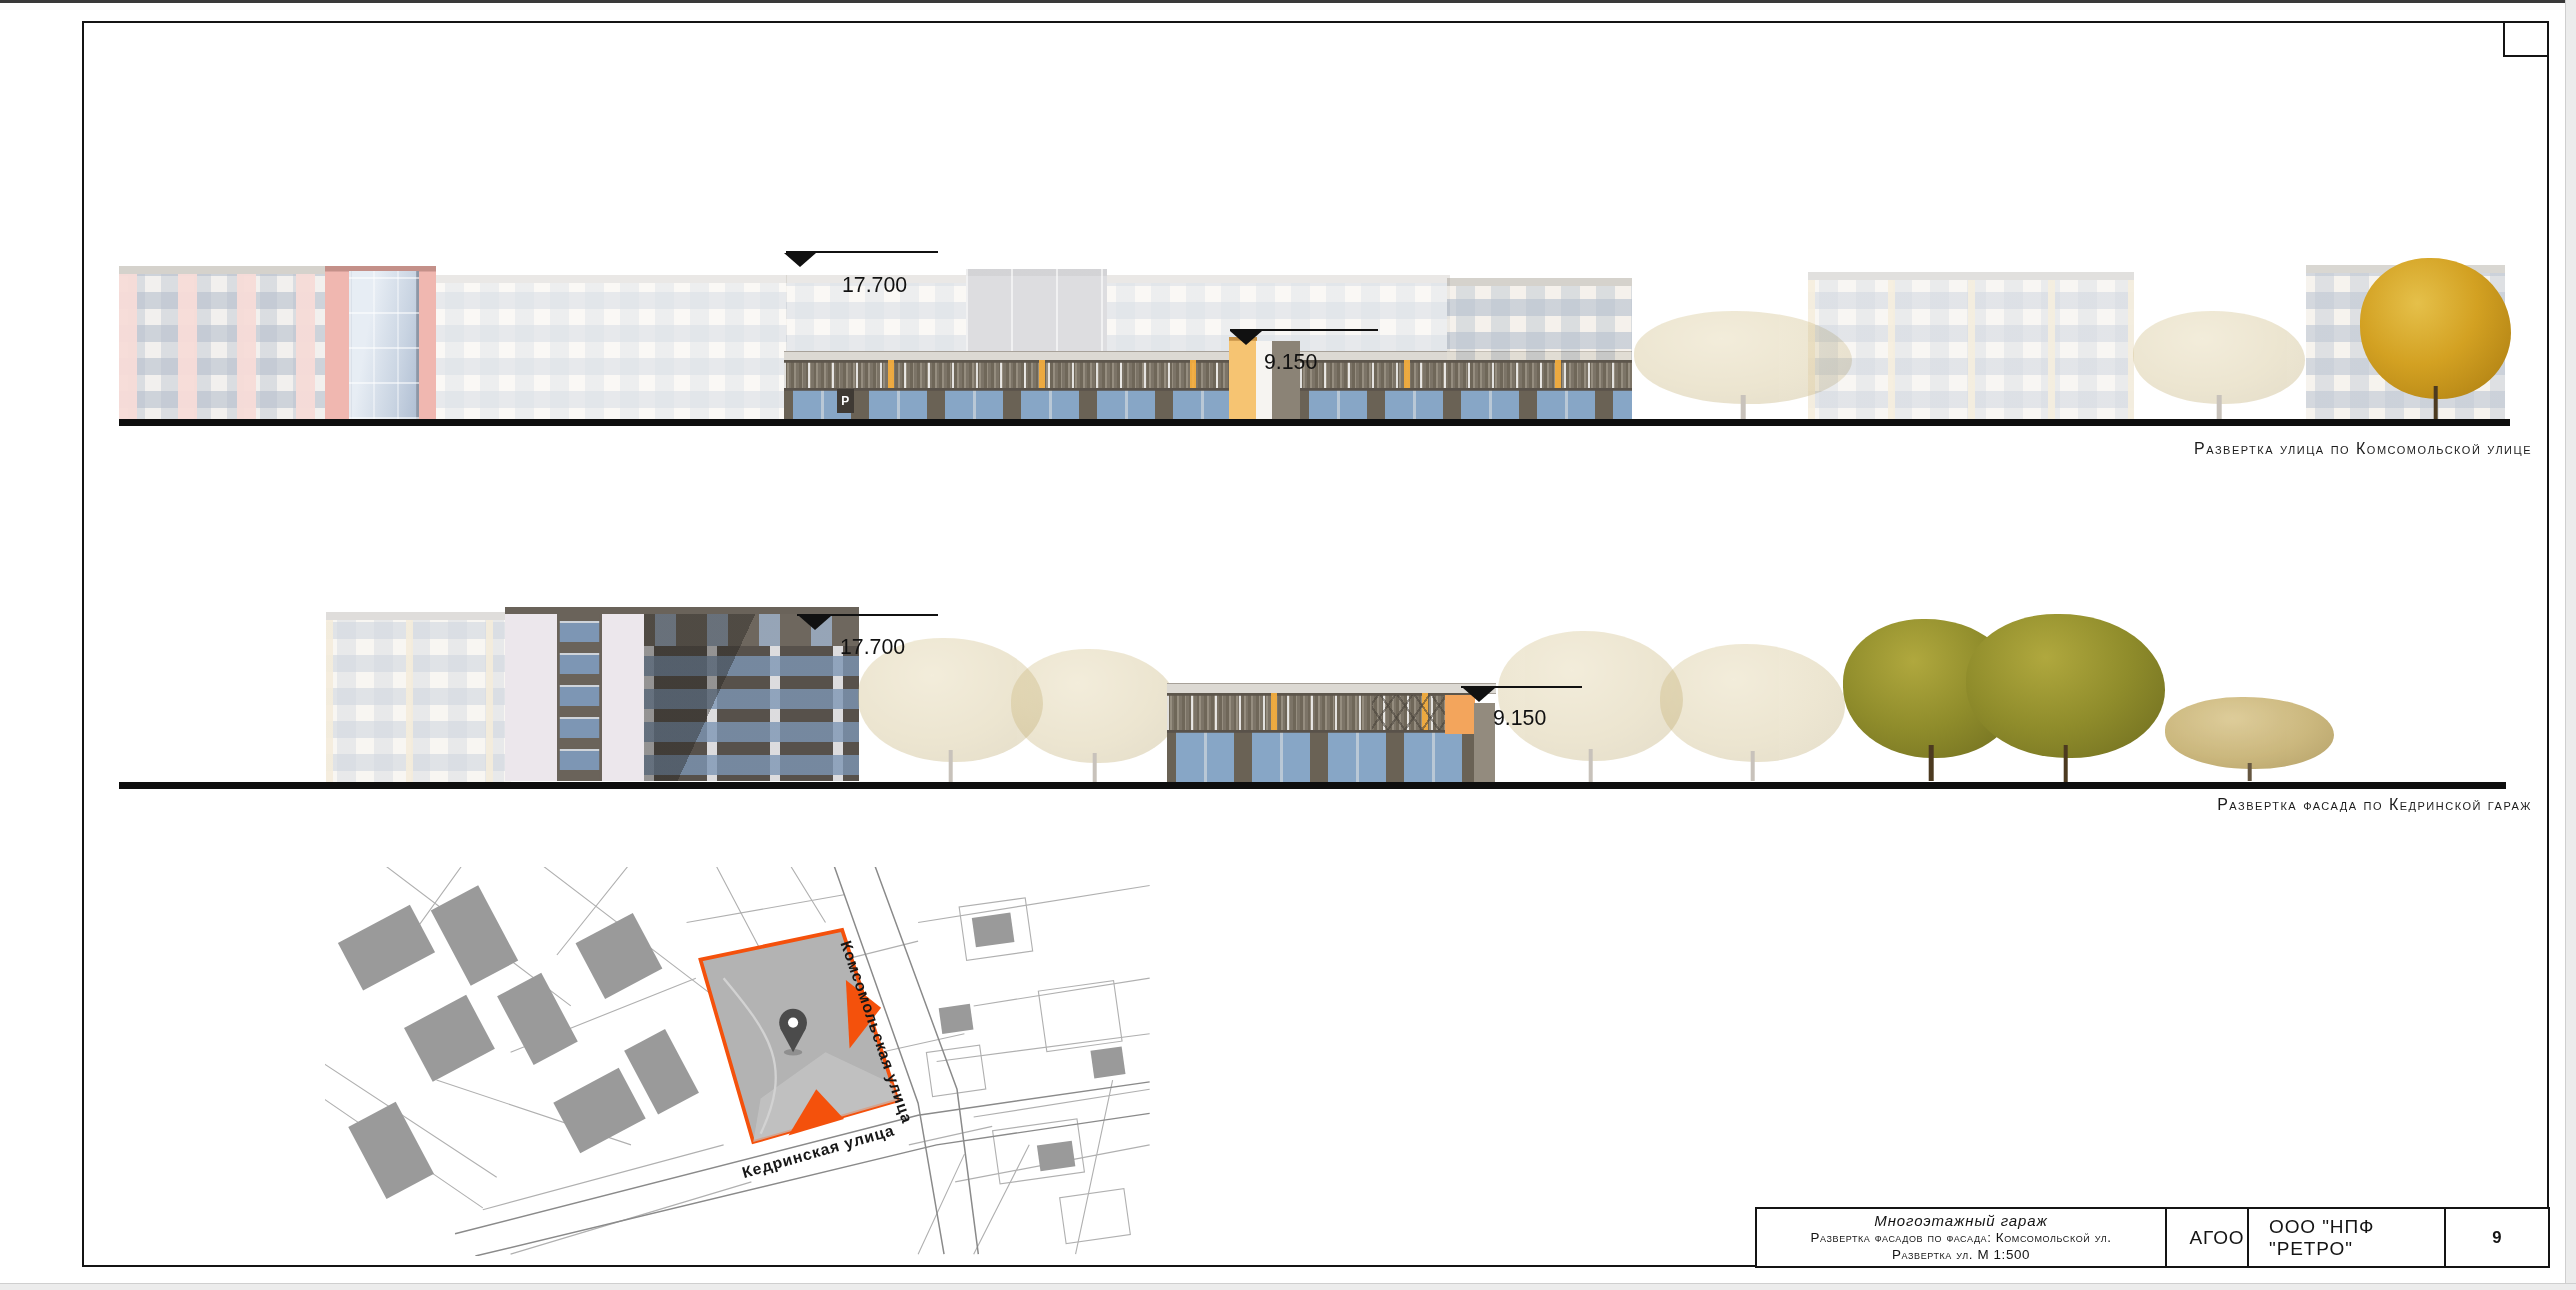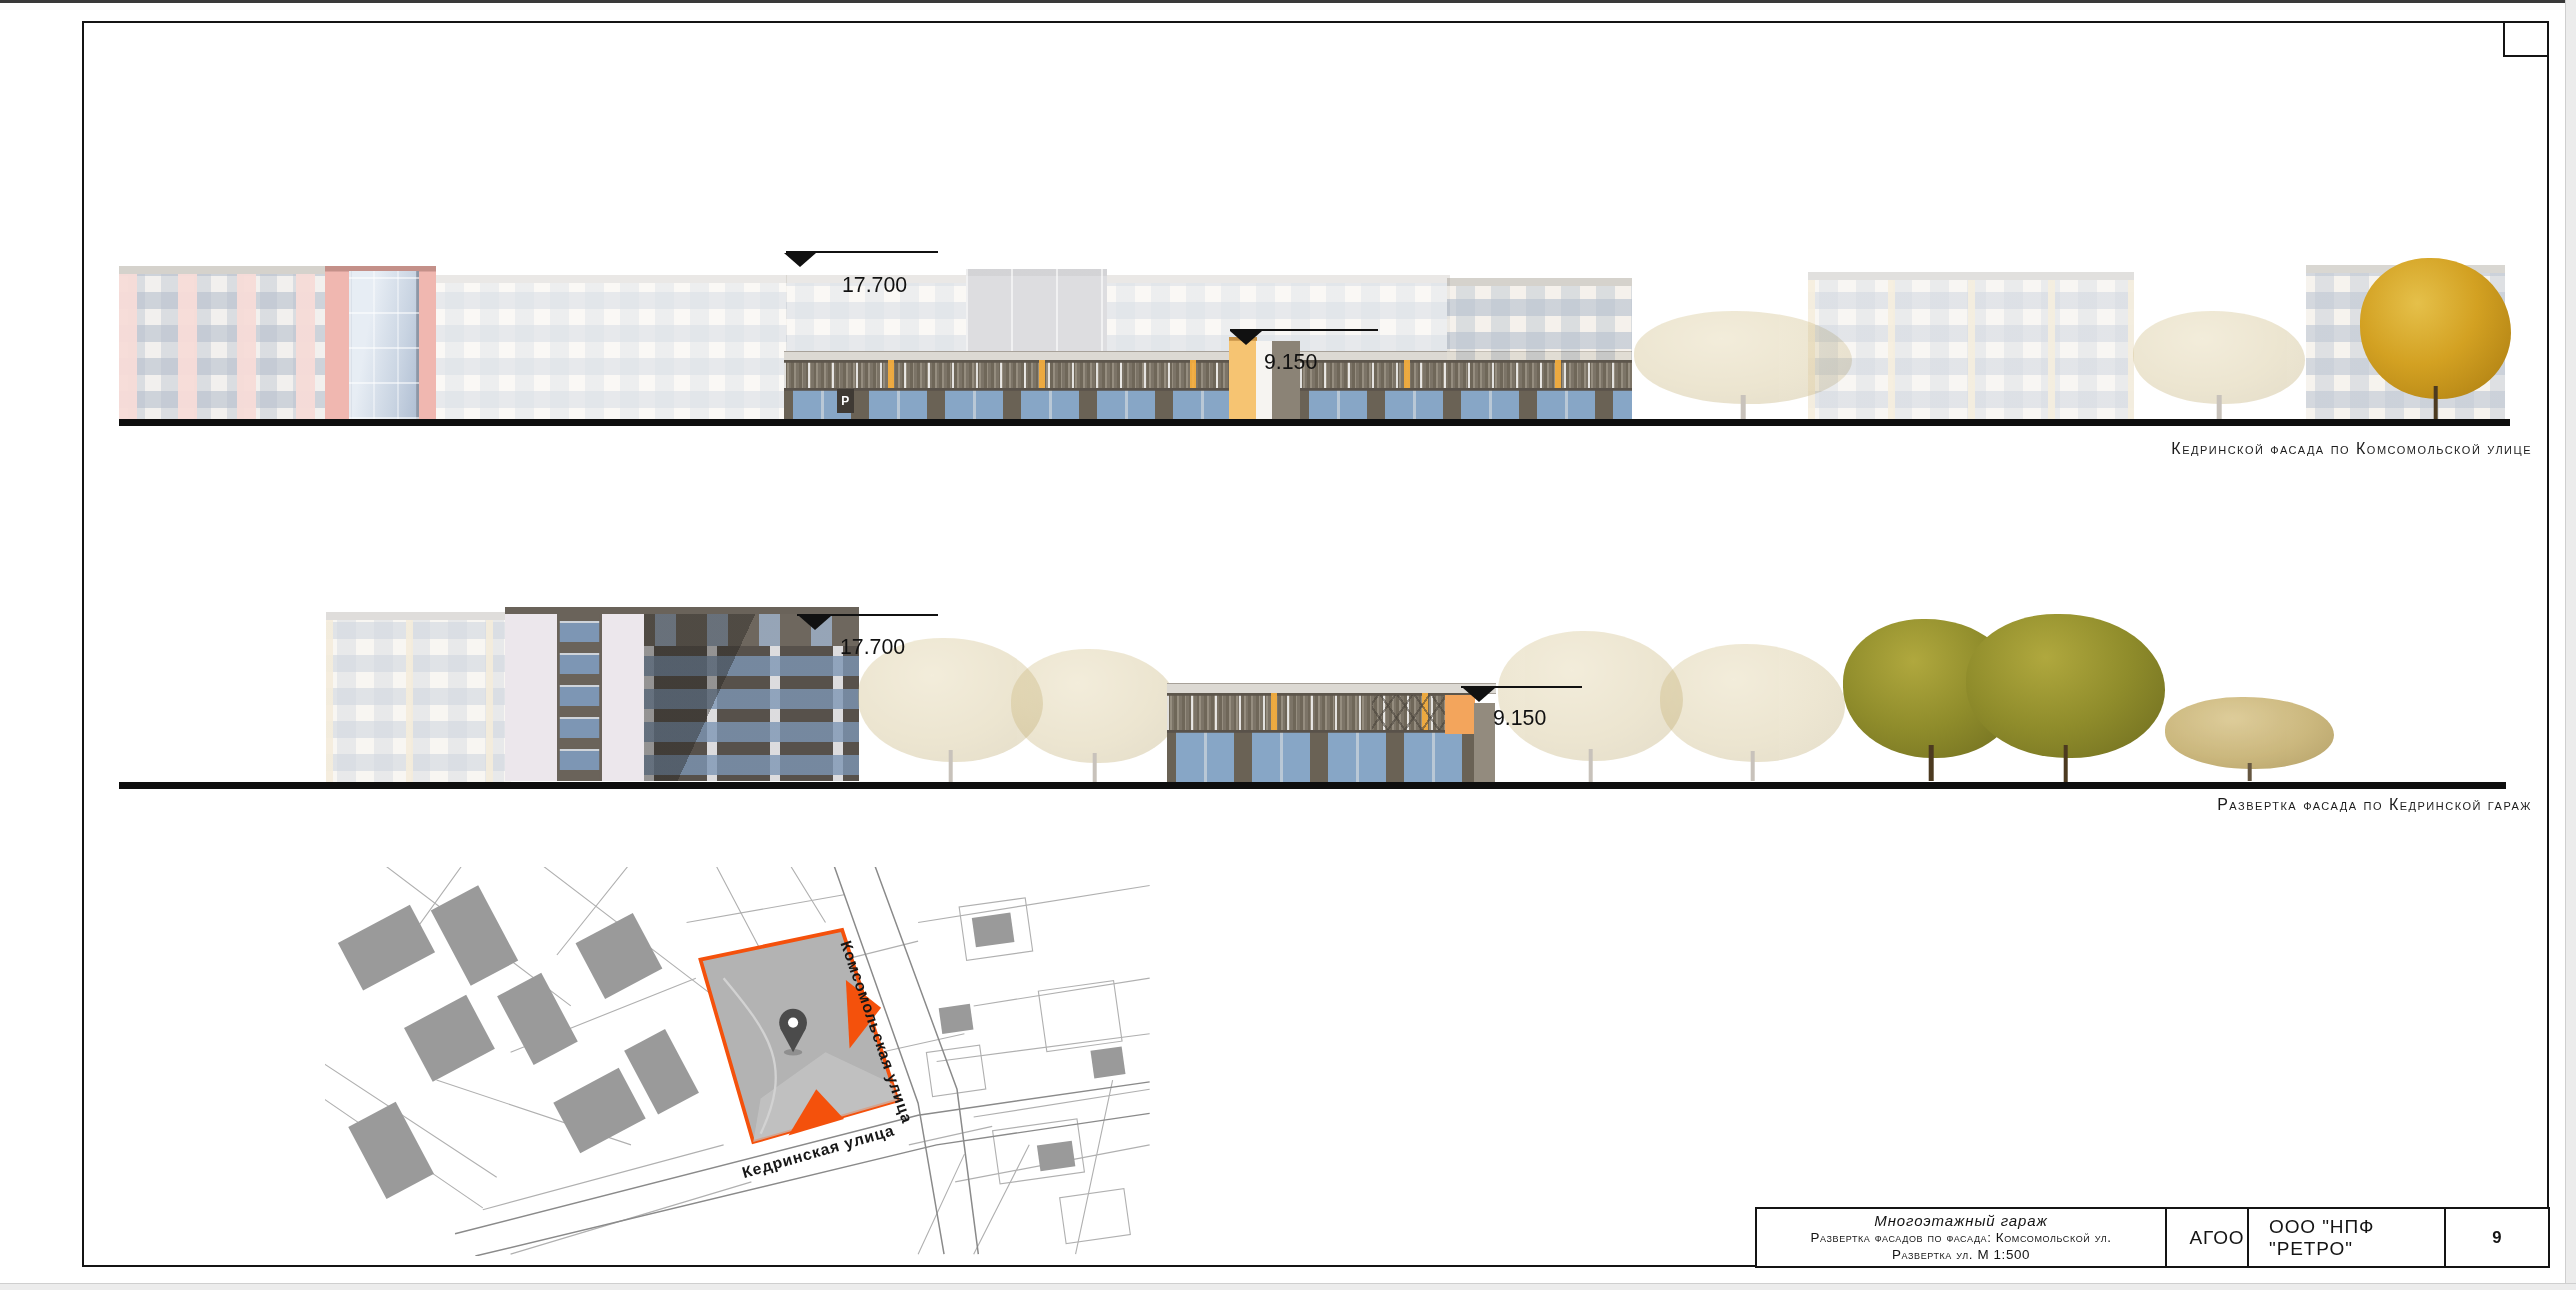--- a/index.html
+++ b/index.html
@@ -166,21 +166,21 @@
         <div class="crown gold"></div>
       </div>
 
     <div class="mark-text" style="left:842px;top:226px;">17.700</div>
     <div class="mark-line" style="left:786px;top:251px;width:152px;"></div>
     <div class="mark-tri" style="left:784px;top:253px;"></div>
     <div class="mark-text" style="left:1264px;top:303px;">9.150</div>
     <div class="mark-line" style="left:1230px;top:329px;width:148px;"></div>
     <div class="mark-tri" style="left:1230px;top:331px;"></div>
     <div class="groundline" id="ground1"></div>
-    <div class="caption" style="right:44px;top:440px;">Кедринской фасада по Комсомольской улице</div>
+    <div class="caption" style="right:44px;top:440px;">Развертка улица по Комсомольской улице</div>
   </div>
 
   <div>
     <div class="piece apt piers faded" style="left:326px;top:612px;width:185px;height:170px;"></div>
 
     <div class="piece" style="left:505px;top:607px;width:354px;height:174px;">
       <div class="b2-roof"></div>
       <div class="b2-left"></div>
       <div class="b2-wincol"></div>
       <div class="b2-right">

